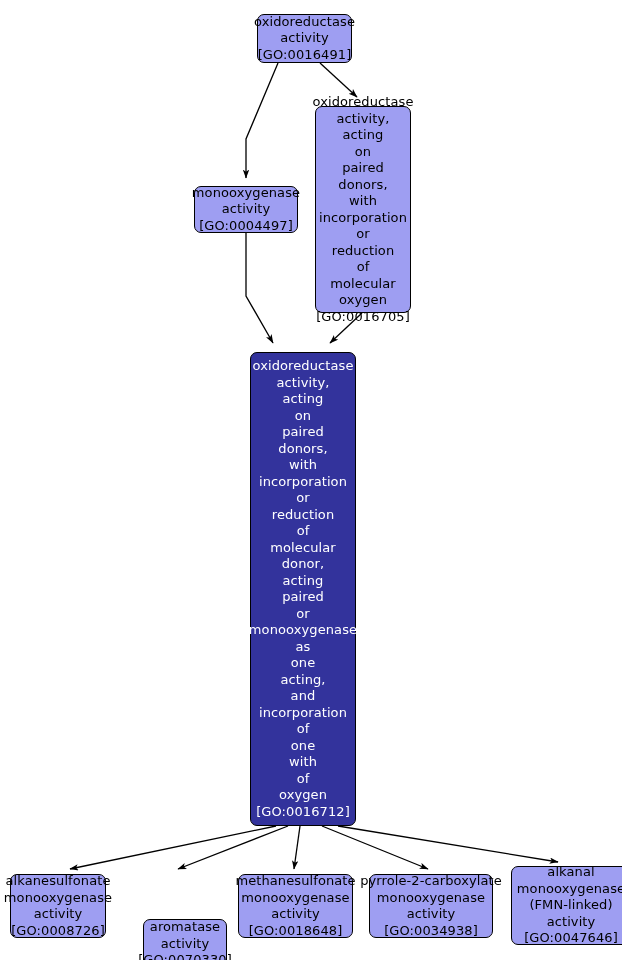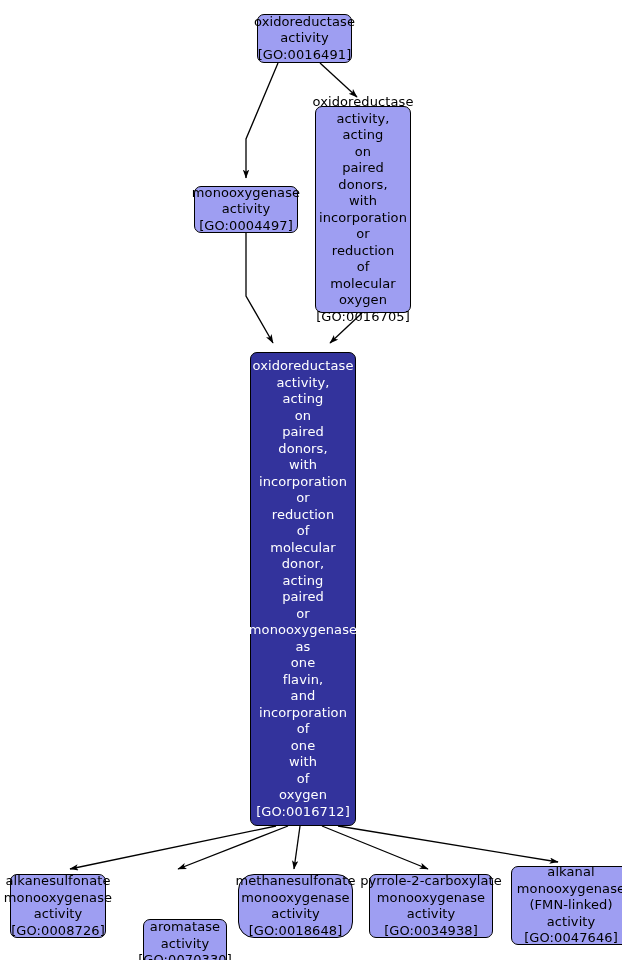--- a/index.html
+++ b/index.html
@@ -118,21 +118,21 @@
     <span class="ln">reduction</span>
     <span class="ln">of</span>
     <span class="ln">molecular</span>
     <span class="ln">donor,</span>
     <span class="ln">acting</span>
     <span class="ln">paired</span>
     <span class="ln">or</span>
     <span class="ln">monooxygenase</span>
     <span class="ln">as</span>
     <span class="ln">one</span>
-    <span class="ln">flavin,</span>
+    <span class="ln">acting,</span>
     <span class="ln">and</span>
     <span class="ln">incorporation</span>
     <span class="ln">of</span>
     <span class="ln">one</span>
     <span class="ln">with</span>
     <span class="ln">of</span>
     <span class="ln">oxygen</span>
     <span class="ln">[GO:0016712]</span>
   </div>
 
@@ -142,21 +142,21 @@
     <span class="ln">activity</span>
     <span class="ln">[GO:0008726]</span>
   </div>
 
   <div class="node light" style="left:143px; top:881px; width:84px; height:50px;margin-top:38px;">
     <span class="ln">aromatase</span>
     <span class="ln">activity</span>
     <span class="ln">[GO:0070330]</span>
   </div>
 
-  <div class="node light" style="left:238px; top:874px; width:115px; height:64px;border-radius:16px;">
+  <div class="node light" style="left:238px; top:874px; width:115px; height:64px;">
     <span class="ln">methanesulfonate</span>
     <span class="ln">monooxygenase</span>
     <span class="ln">activity</span>
     <span class="ln">[GO:0018648]</span>
   </div>
 
   <div class="node light" style="left:369px; top:874px; width:124px; height:64px;align-items:center;">
     <span class="ln">pyrrole-2-carboxylate</span>
     <span class="ln">monooxygenase</span>
     <span class="ln">activity</span>

